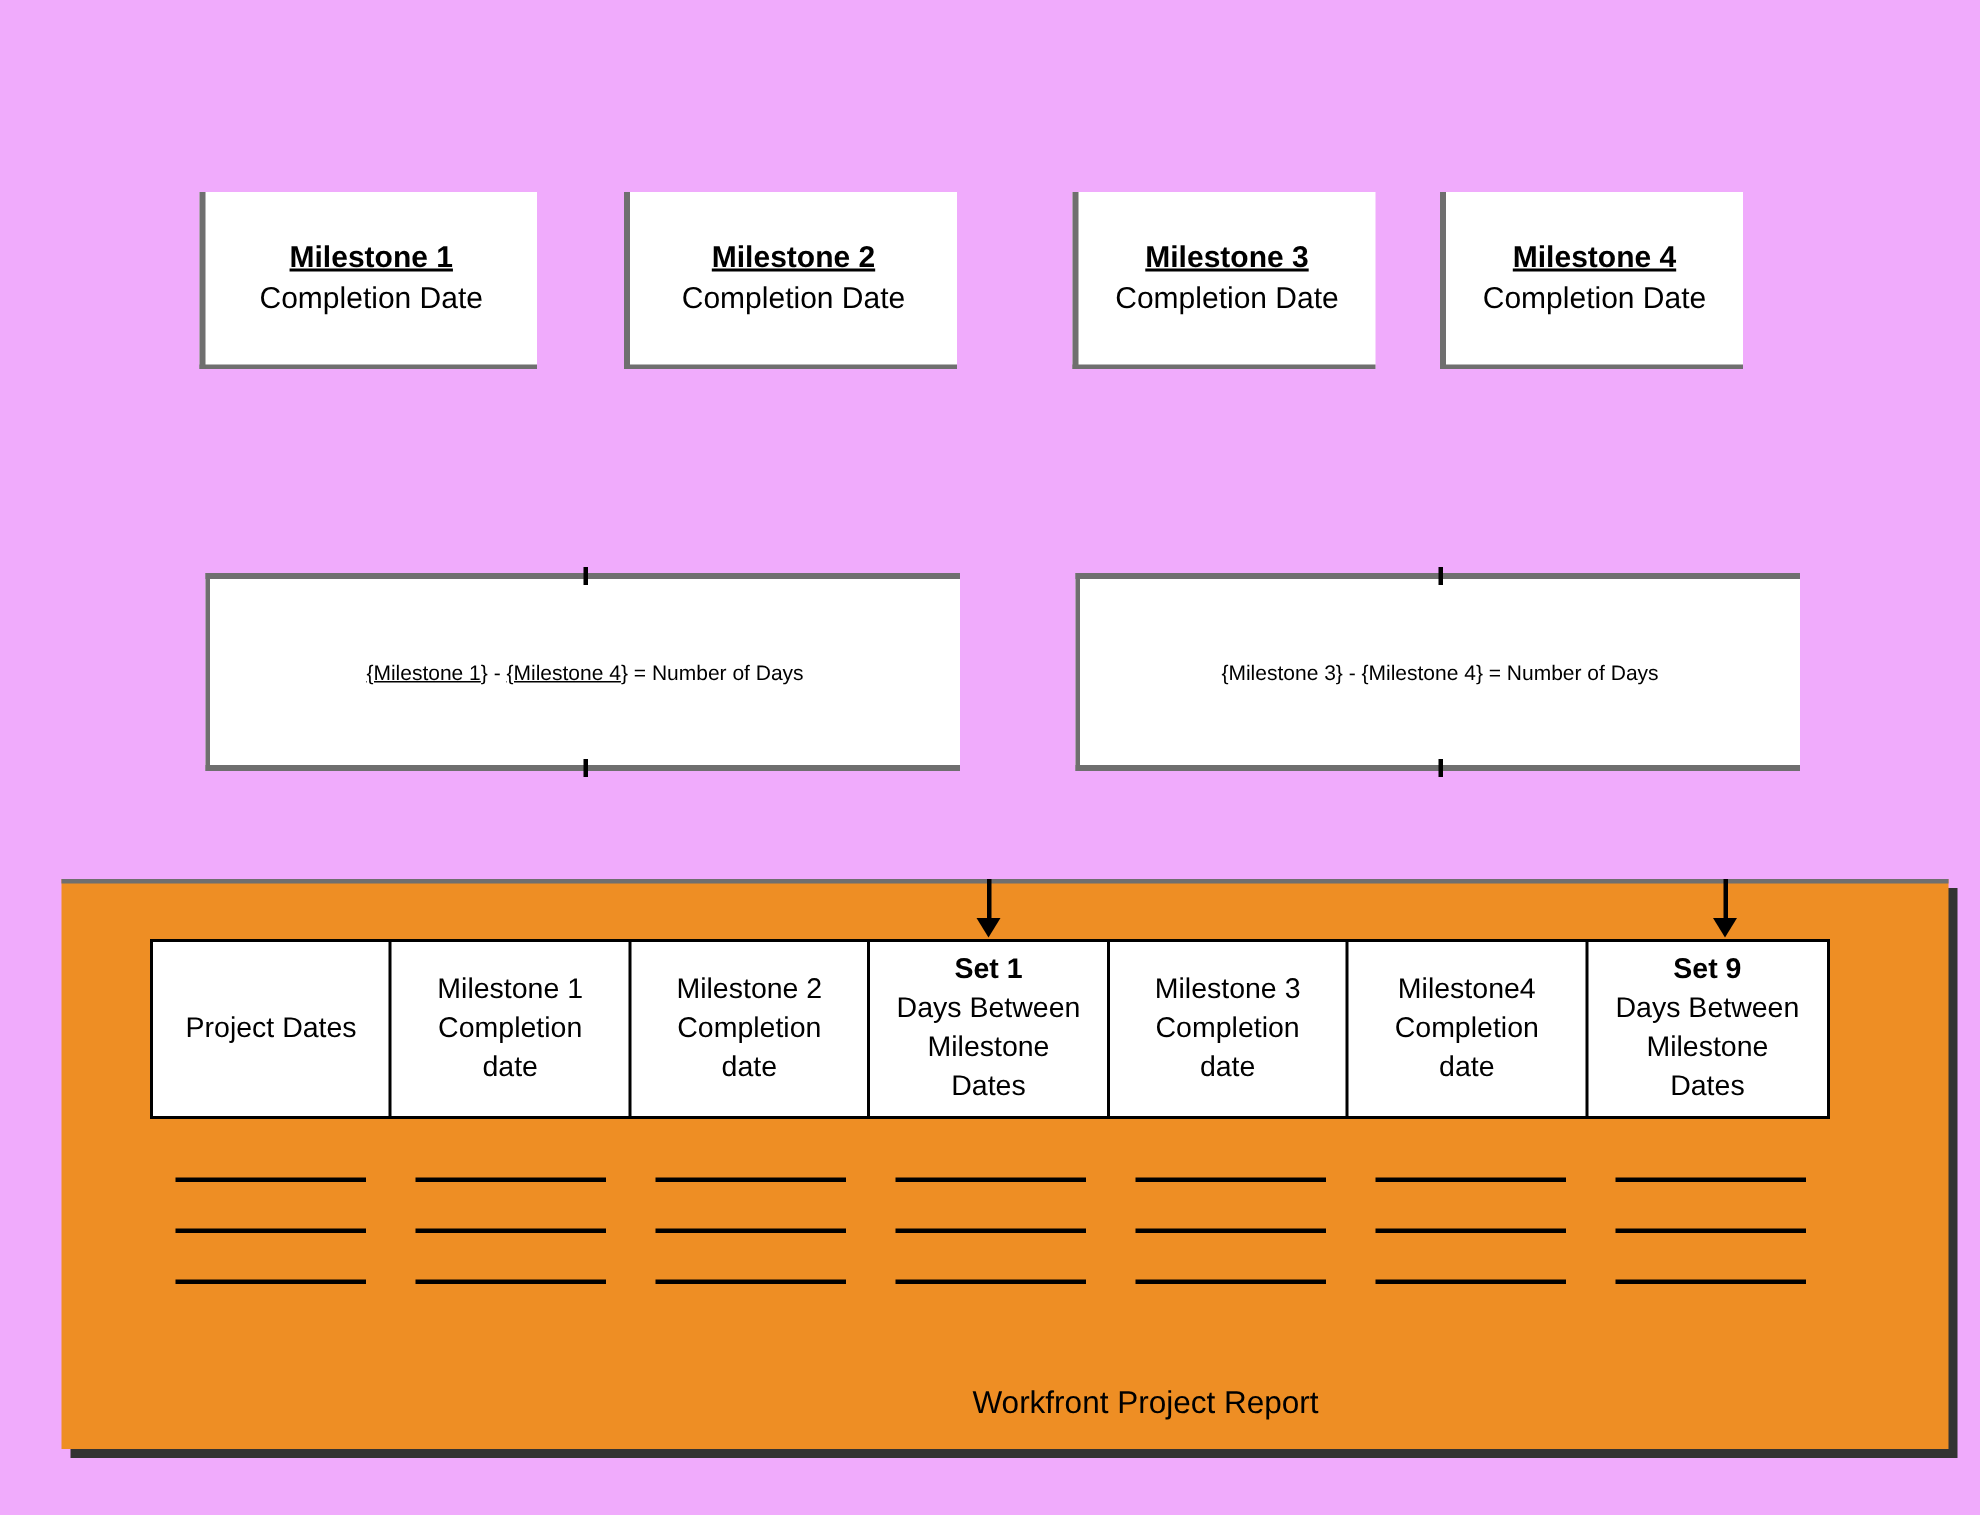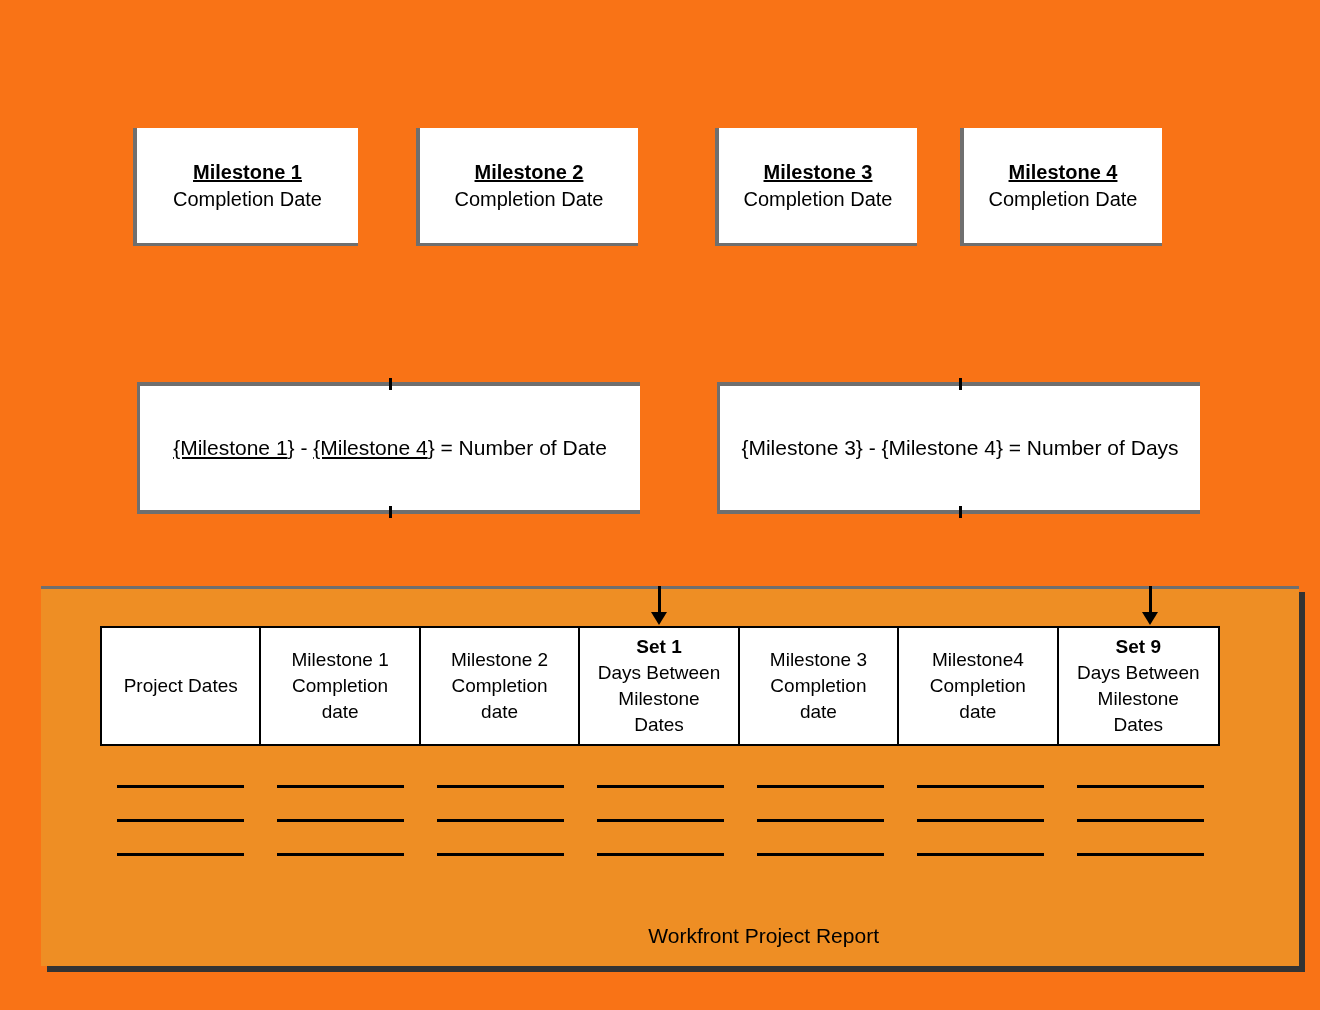--- a/index.html
+++ b/index.html
@@ -41,21 +41,21 @@
     position: absolute;
     top: 382px;
     height: 132px;
     background: #fff;
     border-top: 4px solid #6f6f6f;
     border-bottom: 4px solid #6f6f6f;
     border-left: 3px solid #6f6f6f;
     display: flex;
     align-items: center;
     justify-content: center;
-    font-size: 21px;
+    font-size: 14px;
     white-space: pre;
   }
   .fbox-1 { left: 137px; width: 503px; }
   .fbox-2 { left: 717px; width: 483px; }
   .u { text-decoration: underline; }
 
   
   .tick { position: absolute; width: 3px; height: 12px; background: #000; }
   .tick-a-top { left: 389px; top: 378px; }
   .tick-a-bot { left: 389px; top: 506px; }
@@ -135,40 +135,40 @@
     top: 924px;
     width: 500px;
     text-align: right;
     font-size: 21px;
     color: #000;
   }
 </style>
 </head>
 <body>
 
-<div class="stage" style="background: #f97316;">
+<div class="stage" style="background: #f0abfc;">
 
   <div class="mbox mbox-1">
     <div class="mbox-title">Milestone 1</div>
     <div class="mbox-sub">Completion Date</div>
   </div>
   <div class="mbox mbox-2">
     <div class="mbox-title">Milestone 2</div>
     <div class="mbox-sub">Completion Date</div>
   </div>
   <div class="mbox mbox-3">
     <div class="mbox-title">Milestone 3</div>
     <div class="mbox-sub">Completion Date</div>
   </div>
   <div class="mbox mbox-4">
     <div class="mbox-title">Milestone 4</div>
     <div class="mbox-sub">Completion Date</div>
   </div>
 
-  <div class="fbox fbox-1"><span class="u">{Milestone 1</span><span>} - </span><span class="u">{Milestone 4</span><span>} = Number of Date</span></div>
+  <div class="fbox fbox-1"><span class="u">{Milestone 1</span><span>} - </span><span class="u">{Milestone 4</span><span>} = Number of Days</span></div>
   <div class="fbox fbox-2"><span>{Milestone 3} - {Milestone 4} = Number of Days</span></div>
 
   <div class="tick tick-a-top"></div>
   <div class="tick tick-a-bot"></div>
   <div class="tick tick-b-top"></div>
   <div class="tick tick-b-bot"></div>
 
   <div class="report" style="background: rgb(238, 142, 36);"></div>
 
   <div class="arrow arrow-1">

